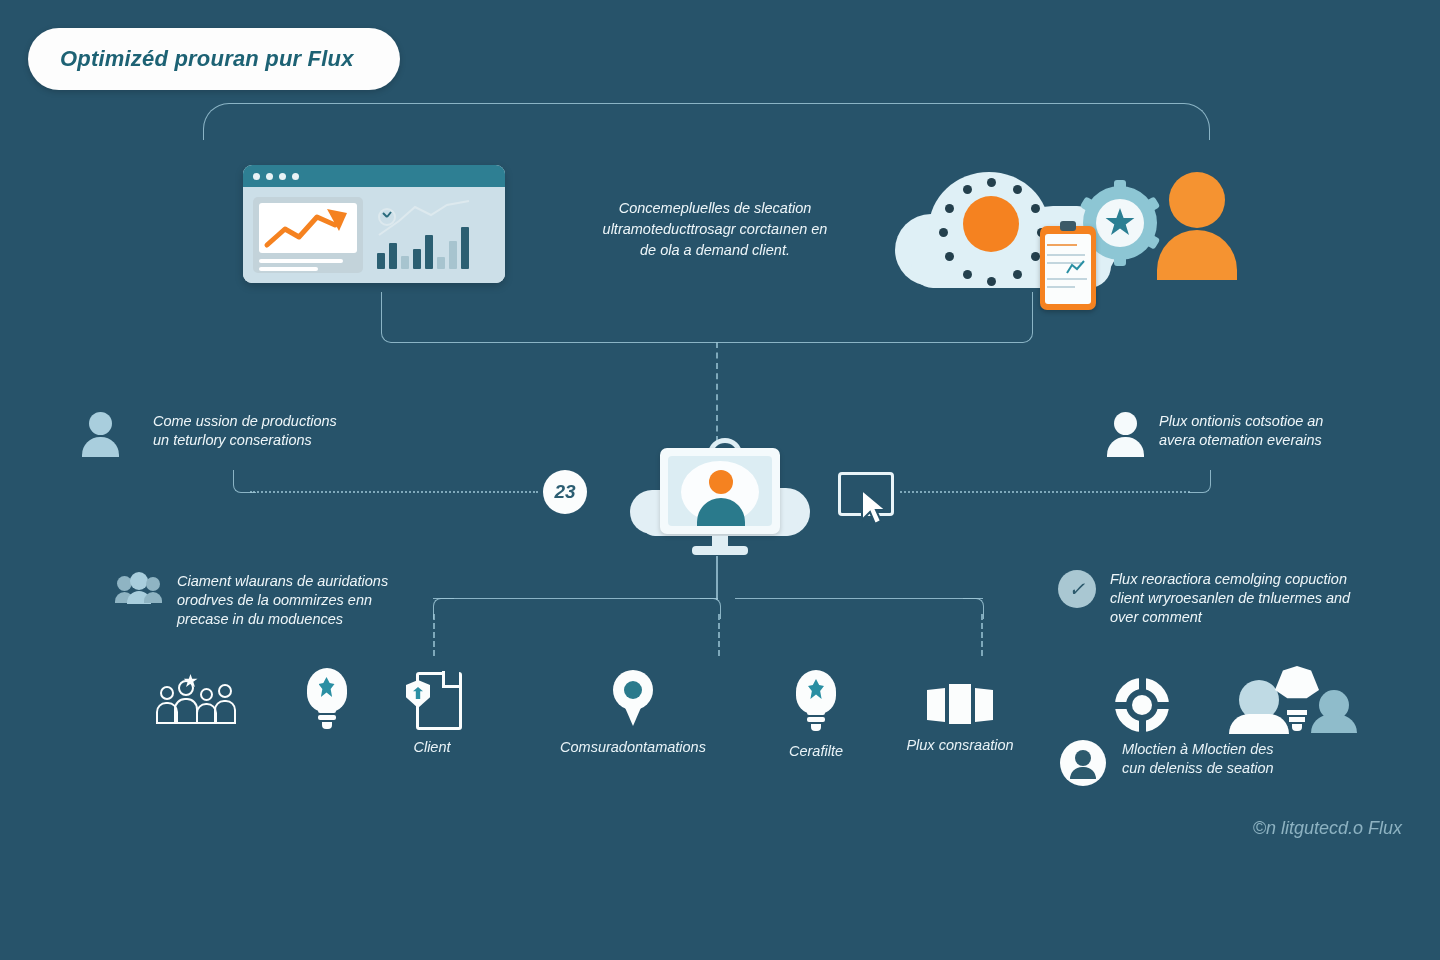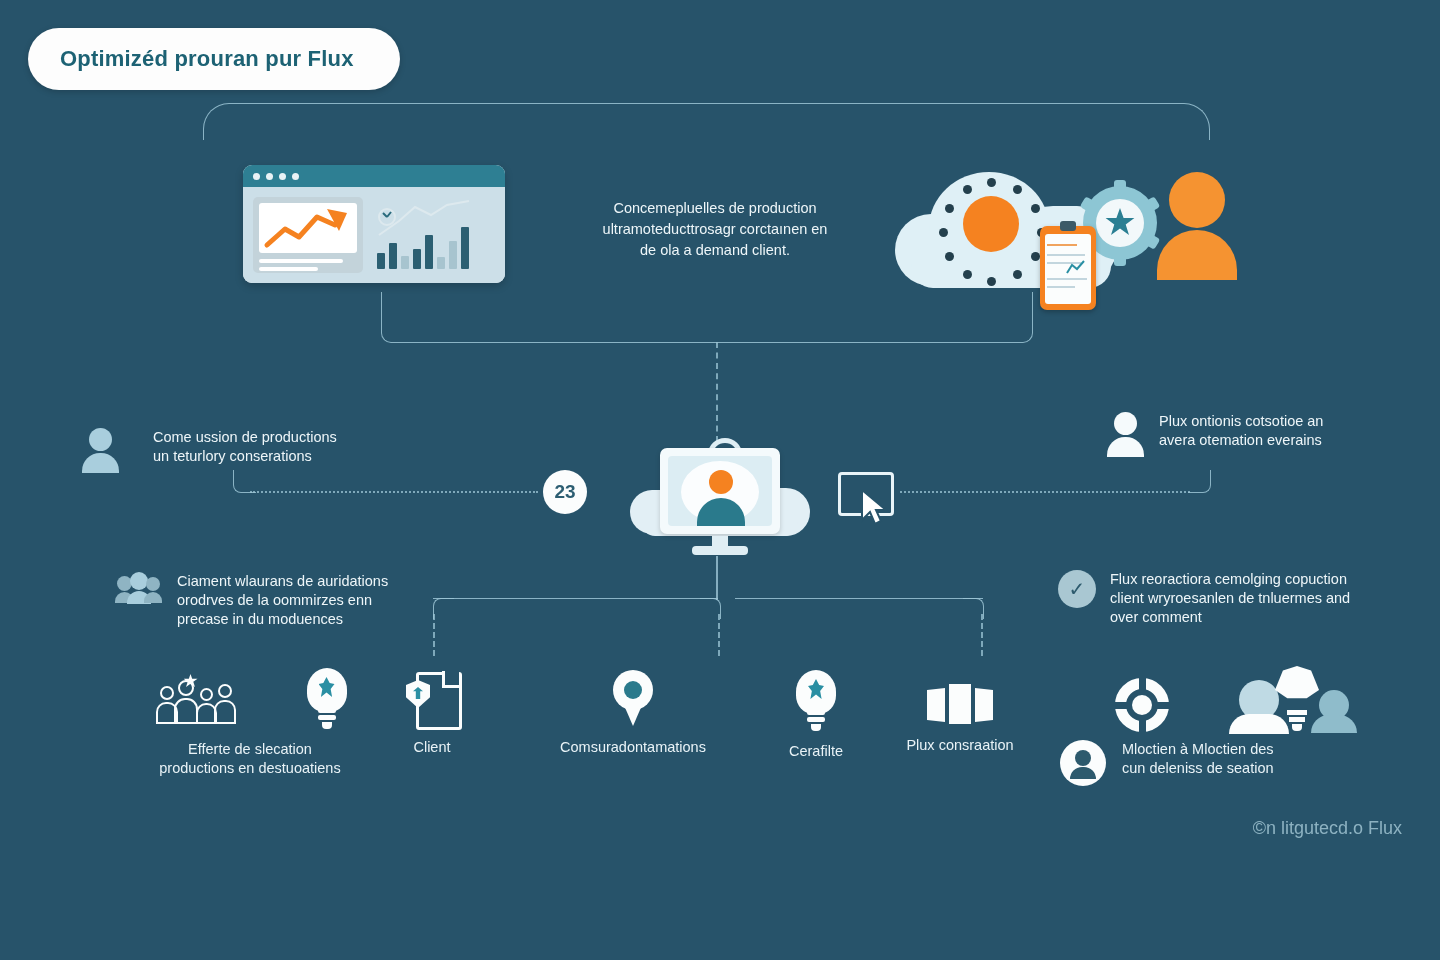--- a/index.html
+++ b/index.html
@@ -2,21 +2,21 @@
 <html><head>
 <meta charset="utf-8">
 <style>
   html,body{margin:0;padding:0;}
   body{
     width:1440px;height:960px;overflow:hidden;
     background:#27536a;
     font-family:"Liberation Sans", sans-serif;
     -webkit-font-smoothing:antialiased;
   }
-  #stage{position:relative;width:1440px;height:861px;}
+  #stage{position:relative;width:1440px;height:861px;font-style:italic;}
 
   
   .title-pill{
     position:absolute;left:28px;top:28px;
     width:372px;height:62px;border-radius:31px;
     background:#fdfdfd;
     display:flex;align-items:center;
     box-shadow:0 2px 6px rgba(0,0,0,.18);
   }
   .title-pill .txt{
@@ -240,21 +240,21 @@
           <i style="height:20px"></i>
           <i style="height:34px"></i>
           <i class="lt" style="height:12px"></i>
           <i class="lt" style="height:28px"></i>
           <i style="height:42px"></i>
         </div>
       </div>
     </div>
   </div>
 
-  <div style="position:absolute;left:565px;top:198px;width:300px;text-align:center;color:#eef6f9;font-size:14.5px;line-height:21px;white-space:pre-line;">Concemepluelles de production
+  <div style="position:absolute;left:565px;top:198px;width:300px;text-align:center;color:#eef6f9;font-size:14.5px;line-height:21px;white-space:pre-line;">Concemepluelles de slecation
 ultramoteducttrosagr corctaınen en
 de ola a demand client.</div>
 
   <div class="cloud-wrap">
     <div class="cloud">
       <b style="left:0;top:48px;width:96px;height:72px;border-radius:48px;"></b>
       <b style="left:34px;top:6px;width:120px;height:112px;"></b>
       <b style="left:118px;top:40px;width:104px;height:80px;border-radius:52px;"></b>
       <b style="left:16px;top:78px;width:200px;height:44px;border-radius:22px;"></b>
     </div>
@@ -318,21 +318,21 @@
     </div>
     <div class="cn-neck"></div>
     <div class="cn-base"></div>
   </div>
 
   <div class="cursor-box"></div>
   <svg width="34" height="40" viewBox="0 0 34 40" style="position:absolute;left:858px;top:488px">
     <path d="M4 2 L4 32 L12 24 L17 36 L23 33 L18 22 L28 22 Z" fill="#ffffff" stroke="#27536a" stroke-width="2"></path>
   </svg>
 
-  <div class="callout" style="left:80px;top:428px;width:330px;gap:33px;">
+  <div class="callout" style="left:80px;top:412px;width:330px;gap:33px;">
     <div class="ico person-ico">
       <div class="h" style="background:#a9cedd"></div>
         <div class="b" style="background:#a9cedd"></div>
     </div>
     <div class="ctxt">Come ussion de productions
 un teturlory conserations</div>
   </div>
 
   <div class="callout" style="left:1105px;top:412px;width:320px;">
     <div class="ico person-ico">
@@ -378,22 +378,20 @@
         <u style="left:34px;top:0px;width:14px;height:13px;border:none;background:#fbfdfd;clip-path:polygon(50% 0,62% 36%,100% 36%,70% 60%,82% 100%,50% 75%,18% 100%,30% 60%,0 36%,38% 36%)"></u>
       </div>
       <div class="bulb">
         <div class="glass"></div>
           <div class="fil"></div>
         <div class="neck"></div>
           <div class="neck2"></div>
           <div class="tip"></div>
       </div>
     </div>
-    <div class="lbl">Efferte de slecation
-productions en destuoatiens</div>
   </div>
 
   <div class="bi" style="left:540px;top:670px;width:186px;">
     <div class="pin">
       <div class="drop"></div>
         <div class="tail"></div>
         <div class="hole"></div>
     </div>
     <div class="lbl">Comsuradontamations</div>
   </div>

